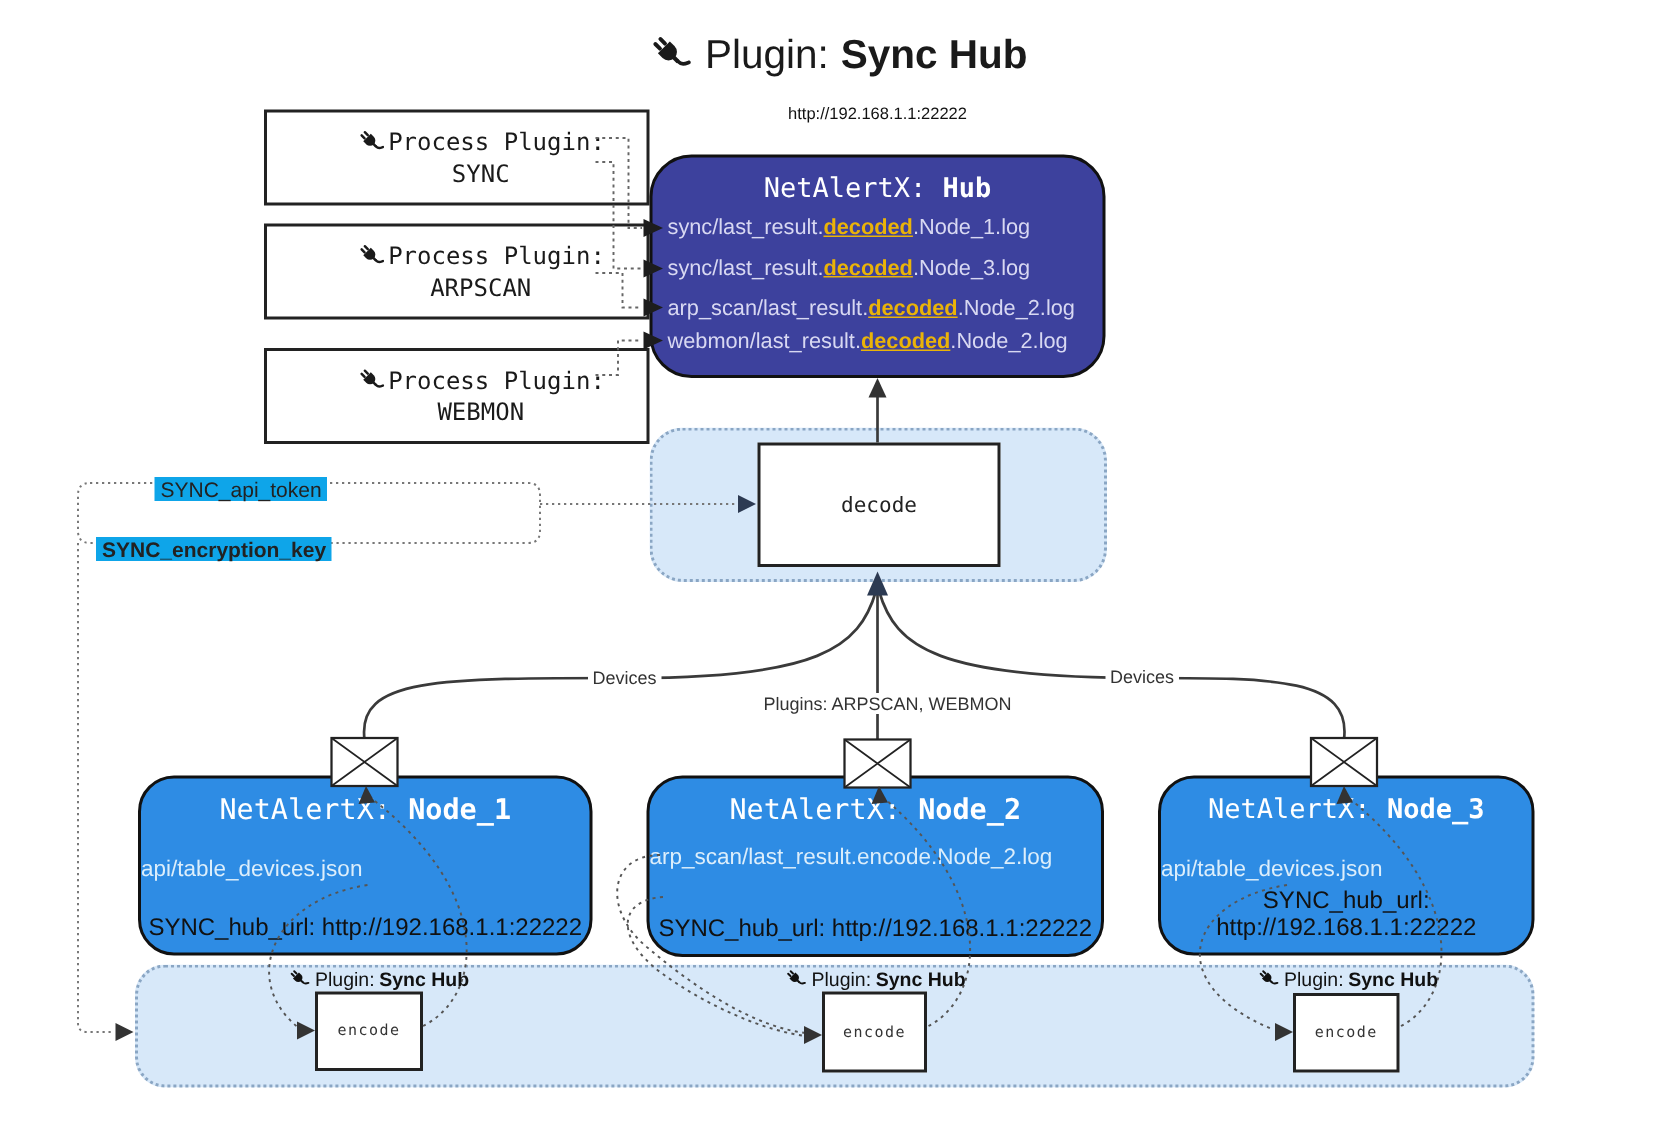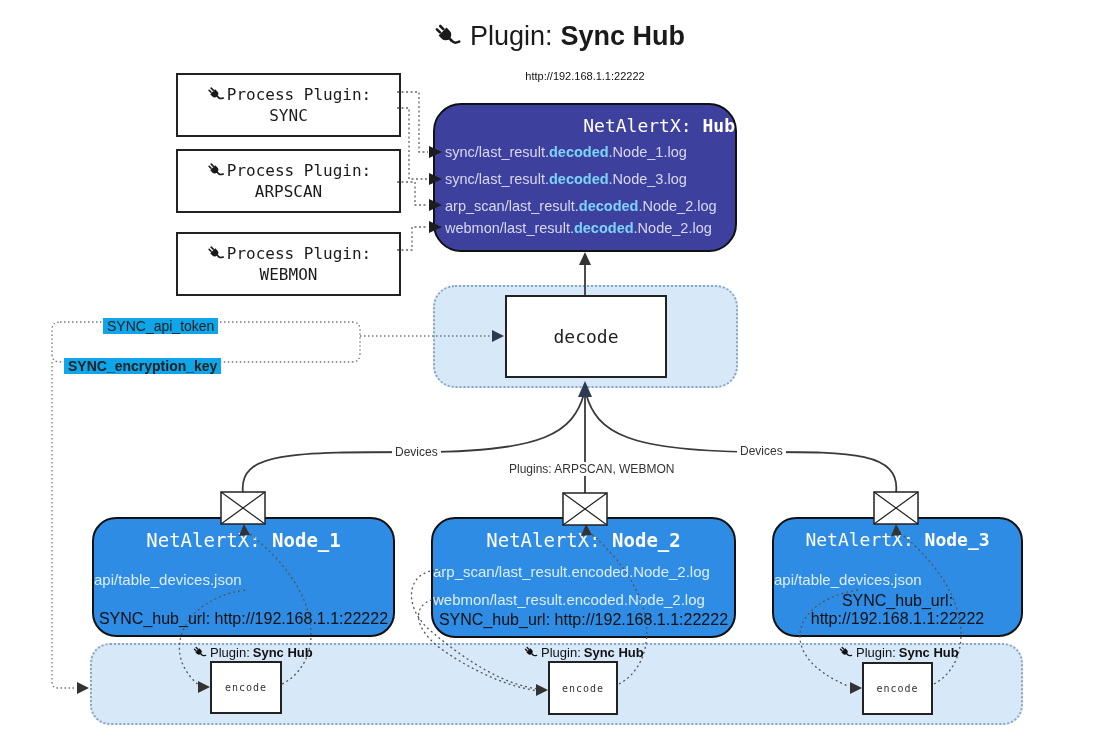--- a/index.html
+++ b/index.html
@@ -8,38 +8,38 @@
   .abs{position:absolute;}
 
   
   .title{left:0;right:0;top:14px;height:44px;display:flex;align-items:center;justify-content:center;
          gap:8px;font-size:27px;color:#1a1a1a;}
   .title b{font-weight:700;}
 
   
   .pbox{left:176px;width:221px;height:60px;border:2px solid #222;background:#fff;
         font-family:"DejaVu Sans Mono",monospace;font-size:16px;display:flex;flex-direction:column;
-        align-items:center;justify-content:center;gap:2px;}
+        align-items:center;justify-content:center;gap:2px;padding-left:32px;}
   .pbox .l1{display:flex;align-items:center;gap:2px;}
 
   
   .hub-url{left:433px;top:70px;width:304px;text-align:center;font-size:11px;color:#111;}
   .hub{left:433px;top:103px;width:304px;height:149px;background:#3d419d;border:2px solid #111;
        border-radius:28px;box-sizing:border-box;}
-  .hub-title{position:absolute;left:0;right:0;top:10px;text-align:right;color:#fff;
+  .hub-title{position:absolute;left:0;right:0;top:10px;text-align:center;color:#fff;
              font-family:"DejaVu Sans Mono",monospace;font-size:18px;}
   .hub-line{position:absolute;left:10px;right:4px;font-size:14.5px;color:#d8d8f2;white-space:nowrap;}
-  .hub-line b{color:#7dd3fc;font-weight:700;}
+  .hub-line b{color:#eab308;font-weight:700;text-decoration:underline;}
 
   
   .dband{left:433px;top:285px;width:305px;height:103px;background:#d7e8f9;
          border:2px dotted #8aa6c4;border-radius:22px;box-sizing:border-box;}
   .dbox{left:505px;top:295px;width:162px;height:83px;background:#fff;border:2px solid #222;
         box-sizing:border-box;display:flex;align-items:center;justify-content:center;
-        font-family:"DejaVu Sans Mono",monospace;font-size:18px;color:#222;}
+        font-family:"DejaVu Sans Mono",monospace;font-size:14px;color:#222;}
 
   
   .linelabel{background:#0ea5e9;padding:0 4px;font-size:14px;color:#222;white-space:nowrap;z-index:6;}
   .edgelabel{background:#fff;padding:0 3px;font-size:12px;color:#333;white-space:nowrap;z-index:6;}
 
   
   .node{background:#2e8ce4;border:2px solid #111;border-radius:24px;box-sizing:border-box;color:#fff;}
   .node-title{position:absolute;left:0;right:0;text-align:center;top:10px;
               font-family:"DejaVu Sans Mono",monospace;font-size:19px;color:#ffffff;white-space:nowrap;}
   .node-line{position:absolute;left:0;right:0;text-align:left;font-size:15px;color:#dceefb;white-space:nowrap;}
@@ -143,22 +143,21 @@
   <div class="abs node" style="left:92px;top:517px;width:303px;height:120px;">
     <div class="node-title">
       <span>NetAlertX: </span><b>Node_1</b></div>
     <div class="node-line" style="top:52px;">api/table_devices.json</div>
     <div class="node-url">SYNC_hub_url: http://192.168.1.1:22222</div>
   </div>
 
   <div class="abs node" style="left:431px;top:517px;width:305px;height:121px;">
     <div class="node-title">
       <span>NetAlertX: </span><b>Node_2</b></div>
-    <div class="node-line" style="top:44px;">arp_scan/last_result.encoded.Node_2.log</div>
-    <div class="node-line" style="top:72px;">webmon/last_result.encoded.Node_2.log</div>
+    <div class="node-line" style="top:44px;">arp_scan/last_result.encode.Node_2.log</div>
     <div class="node-url">SYNC_hub_url: http://192.168.1.1:22222</div>
   </div>
 
   <div class="abs node" style="left:772px;top:517px;width:251px;height:120px;">
     <div class="node-title" style="font-size:18px;">
       <span>NetAlertX: </span><b>Node_3</b></div>
     <div class="node-line" style="top:52px;">api/table_devices.json</div>
     <div class="node-url">SYNC_hub_url: http://192.168.1.1:22222</div>
   </div>
 

